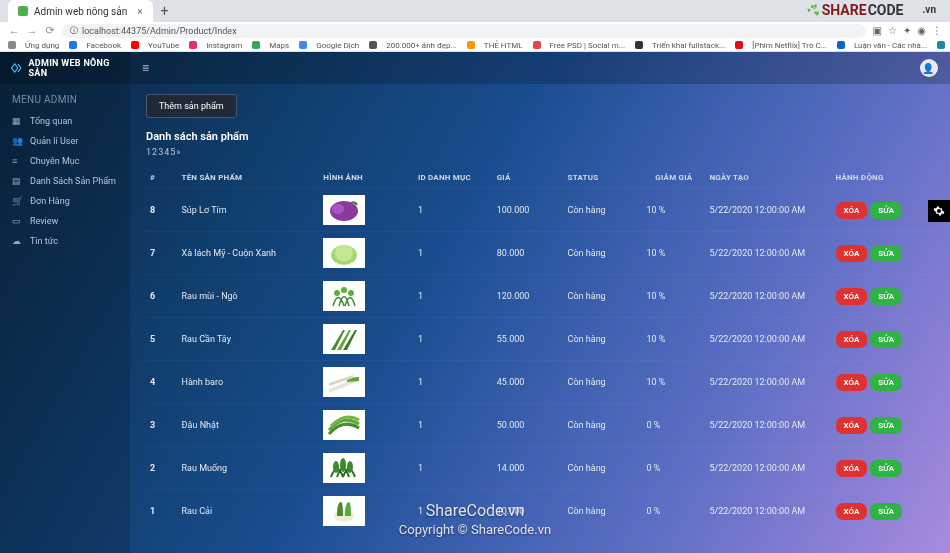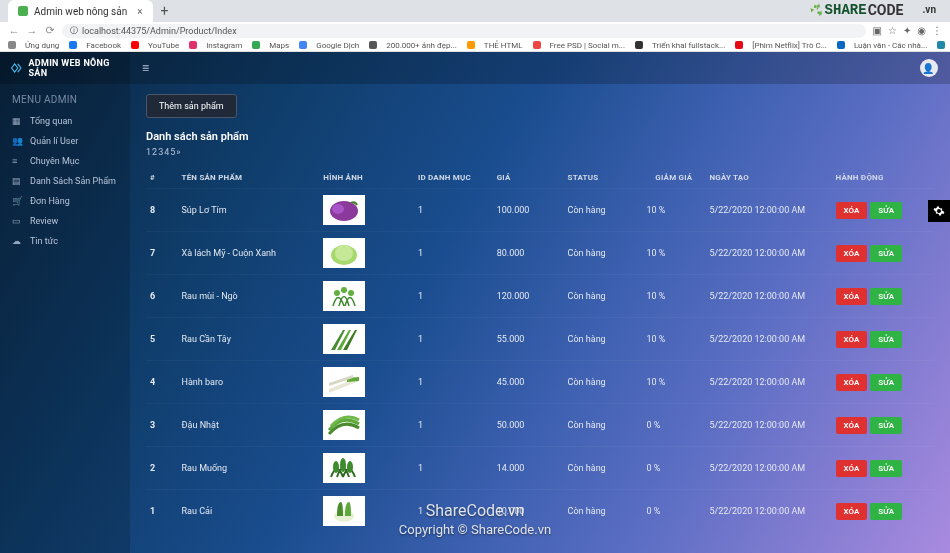--- a/index.html
+++ b/index.html
@@ -41,29 +41,29 @@
   .list-title { color:#fff; font-size:11px; font-weight:600; margin-bottom:4px;}
   .pager { color:#b8c5d9; font-size:9px; margin-bottom:10px;}
   .pager span { margin-right:1px; cursor:pointer;}
 
   table { width:100%; border-collapse:collapse; }
   th { color:#d0d8e6; font-size:8px; font-weight:700; text-align:left; padding:6px 4px; text-transform:uppercase; letter-spacing:0.2px;}
   td { color:#e4e9f2; font-size:9px; padding:6px 4px; vertical-align:middle; border-top:1px solid rgba(255,255,255,0.04);}
   td.idx { font-weight:700;}
   .thumb { width:42px; height:30px; border-radius:2px; background:#fff; display:flex; align-items:center; justify-content:center;}
   .thumb svg { width:100%; height:100%;}
-  .act-btn { border:none; color:#fff; font-size:8px; font-weight:600; padding:4px 8px; border-radius:2px; cursor:pointer; margin-right:3px;}
+  .act-btn { border:none; color:#fff; font-size:8px; font-weight:600; padding:4px 8px; border-radius:7px; cursor:pointer; margin-right:3px;}
   .btn-del { background:#e03131;}
   .btn-edit { background:#2fb344;}
 
   .gear { position:absolute; right:0; top:148px; width:22px; height:22px; background:#000; color:#fff; display:flex; align-items:center; justify-content:center; cursor:pointer; font-size:12px;}
 
   .sharecode-logo { position:absolute; top:2px; right:14px; font-size:14px; font-weight:700; color:#6ab04c; display:flex; align-items:center;}
   .sharecode-logo .sc-dark { color:#333; margin-left:1px;}
-  .sharecode-logo .sc-green { color:#14532d;font-family:Liberation Mono, monospace;}
+  .sharecode-logo .sc-green { color:#7f1d1d;}
   .sharecode-logo .sc-vn { color:#333; font-size:10px; margin-left:19px; align-self:flex-start; margin-top:2px;}
 
   .watermark { position:absolute; bottom:16px; left:50%; transform:translateX(-50%); text-align:center; color:rgba(255,255,255,0.85); font-size:13px; text-shadow:0 1px 2px rgba(0,0,0,0.5); pointer-events:none;}
   .watermark .wm1 { font-size:16px; margin-bottom:2px;}
 </style>
 </head>
 <body>
 
 <div class="sharecode-logo">
   <svg width="16" height="16" viewBox="0 0 24 24">

